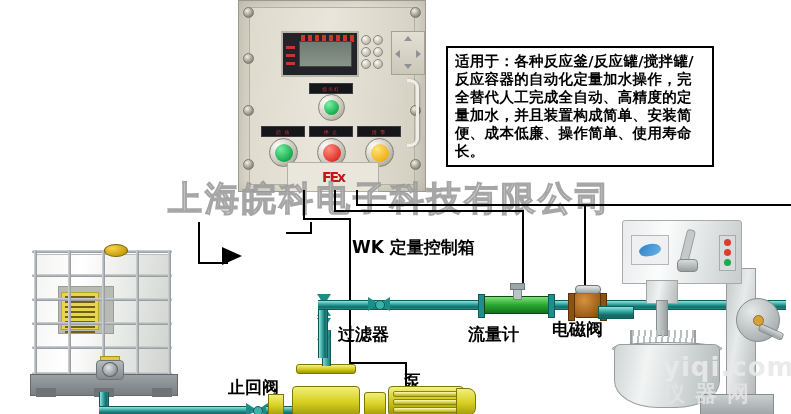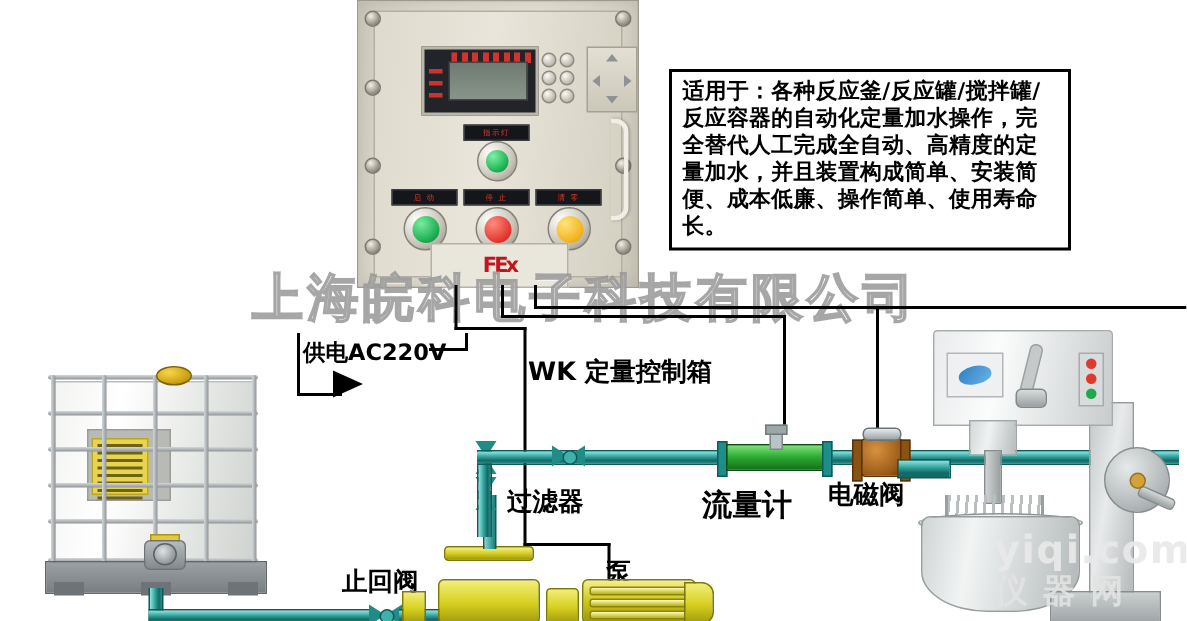--- a/index.html
+++ b/index.html
@@ -79,21 +79,21 @@
               pointer-events:none;}
   #wm-yiqi{left:663px;top:352px;pointer-events:none;}
   #wm-yiqi .l1{font-size:26px;font-weight:bold;color:rgba(232,232,232,.92);letter-spacing:1px;}
   #wm-yiqi .l2{font-size:22px;font-weight:bold;color:rgba(226,226,226,.9);letter-spacing:10px;margin-top:-3px;}
 
   
   #lbl-tank{left:52px;top:196px;font-size:22px;}
   #lbl-power{left:202px;top:226px;font-size:15px;}
   #lbl-wk{left:352px;top:236px;font-size:17px;}
   #lbl-filter{left:338px;top:323px;font-size:17px;}
-  #lbl-flow{left:468px;top:323px;font-size:20px;}
+  #lbl-flow{left:468px;top:323px;font-size:17px;}
   #lbl-sol{left:552px;top:318px;font-size:17px;}
   #lbl-check{left:228px;top:376px;font-size:17px;}
   #lbl-pump{left:404px;top:370px;font-size:17px;}
   #lbl-mixer{left:524px;top:385px;font-size:20px;}
 
   
   #ibc{left:28px;top:246px;width:150px;height:150px;}
   #ibc .pallet{position:absolute;left:2px;bottom:0;width:146px;height:20px;
                background:linear-gradient(#9aa0a3,#787e81);border:1px solid #63686b;}
   #ibc .pallet-foot{position:absolute;bottom:-1px;width:20px;height:9px;background:#6d7376;}
@@ -295,21 +295,20 @@
   <div class="wire" style="left:356px;top:204px;width:452px;height:2px"></div>
 
   <div class="wire" style="left:584px;top:204px;width:2px;height:86px"></div>
 
   <div class="wire" style="left:198px;top:222px;width:2px;height:42px"></div>
   <div class="wire" style="left:198px;top:262px;width:30px;height:2px"></div>
   <div class="wire" style="left:310px;top:222px;width:2px;height:12px"></div>
   <div class="wire" style="left:286px;top:232px;width:26px;height:2px"></div>
   <div id="arrow-power"></div>
 
-  <div class="lbl" id="lbl-power">供电AC220V</div>
   <div class="lbl" id="lbl-wk">WK 定量控制箱</div>
   <div class="lbl" id="lbl-filter">过滤器</div>
   <div class="lbl" id="lbl-flow">流量计</div>
   <div class="lbl" id="lbl-sol">电磁阀</div>
   <div class="lbl" id="lbl-check">止回阀</div>
   <div class="lbl" id="lbl-pump">泵</div>
 
   <div class="abs" id="ibc">
     <div class="body"></div>
     <div class="label-gray"></div>

